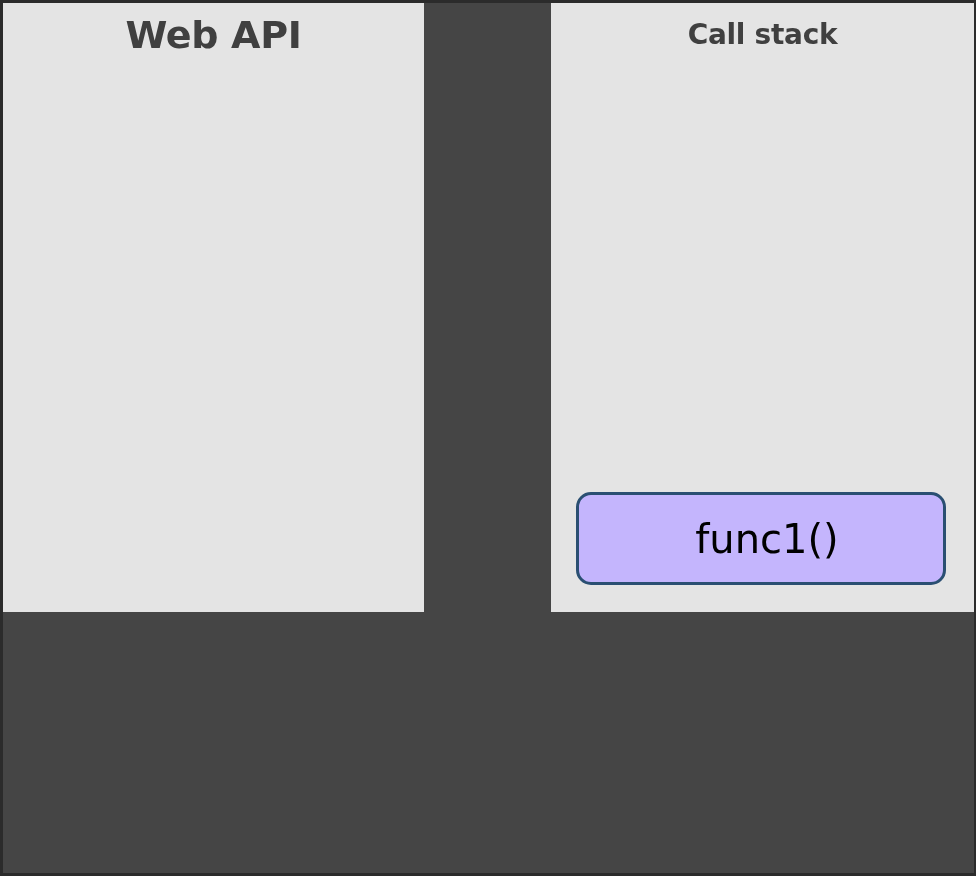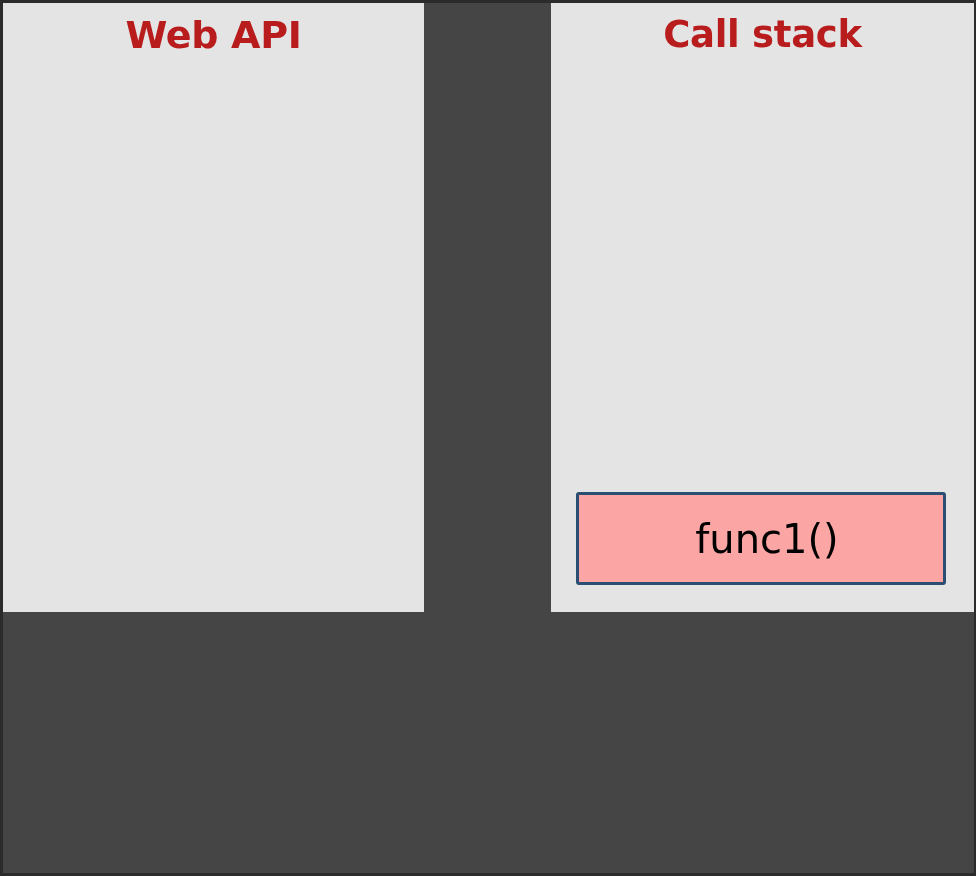--- a/index.html
+++ b/index.html
@@ -26,21 +26,21 @@
     position: absolute;
     background: #e4e4e4;
     box-sizing: border-box;
   }
   .panel-title {
     position: absolute;
     left: 0;
     right: 0;
     text-align: center;
     font-weight: bold;
-    color: #b91c1c;
+    color: #404040;
     letter-spacing: -0.3px;
     white-space: nowrap;
   }
   
   #web-api-panel {
     left: 0px;
     top: 0px;
     width: 421px;
     height: 609px;
   }
@@ -51,21 +51,21 @@
   }
   
   #call-stack-panel {
     left: 548px;
     top: 0px;
     width: 423px;
     height: 609px;
   }
   #call-stack-panel .panel-title {
     top: 9px;
-    font-size: 37px;
+    font-size: 28px;
     line-height: 46px;
   }
   
   #event-queue-panel {
     left: 0px;
     top: 649px;
     width: 971px;
     height: 221px;
   }
   #event-queue-panel .panel-title {
@@ -73,23 +73,23 @@
     font-size: 38px;
     line-height: 46px;
   }
   
   .stack-frame {
     position: absolute;
     left: 573px;
     top: 489px;
     width: 370px;
     height: 93px;
-    background: #fca5a5;
+    background: #c4b5fd;
     border: 3px solid #2a4f72;
-    border-radius: 3px;
+    border-radius: 15px;
     box-sizing: border-box;
     display: flex;
     align-items: center;
     justify-content: center;
     padding-left: 12px;
   }
   .stack-frame-label {
     font-size: 40px;
     line-height: 44px;
     font-weight: normal;

